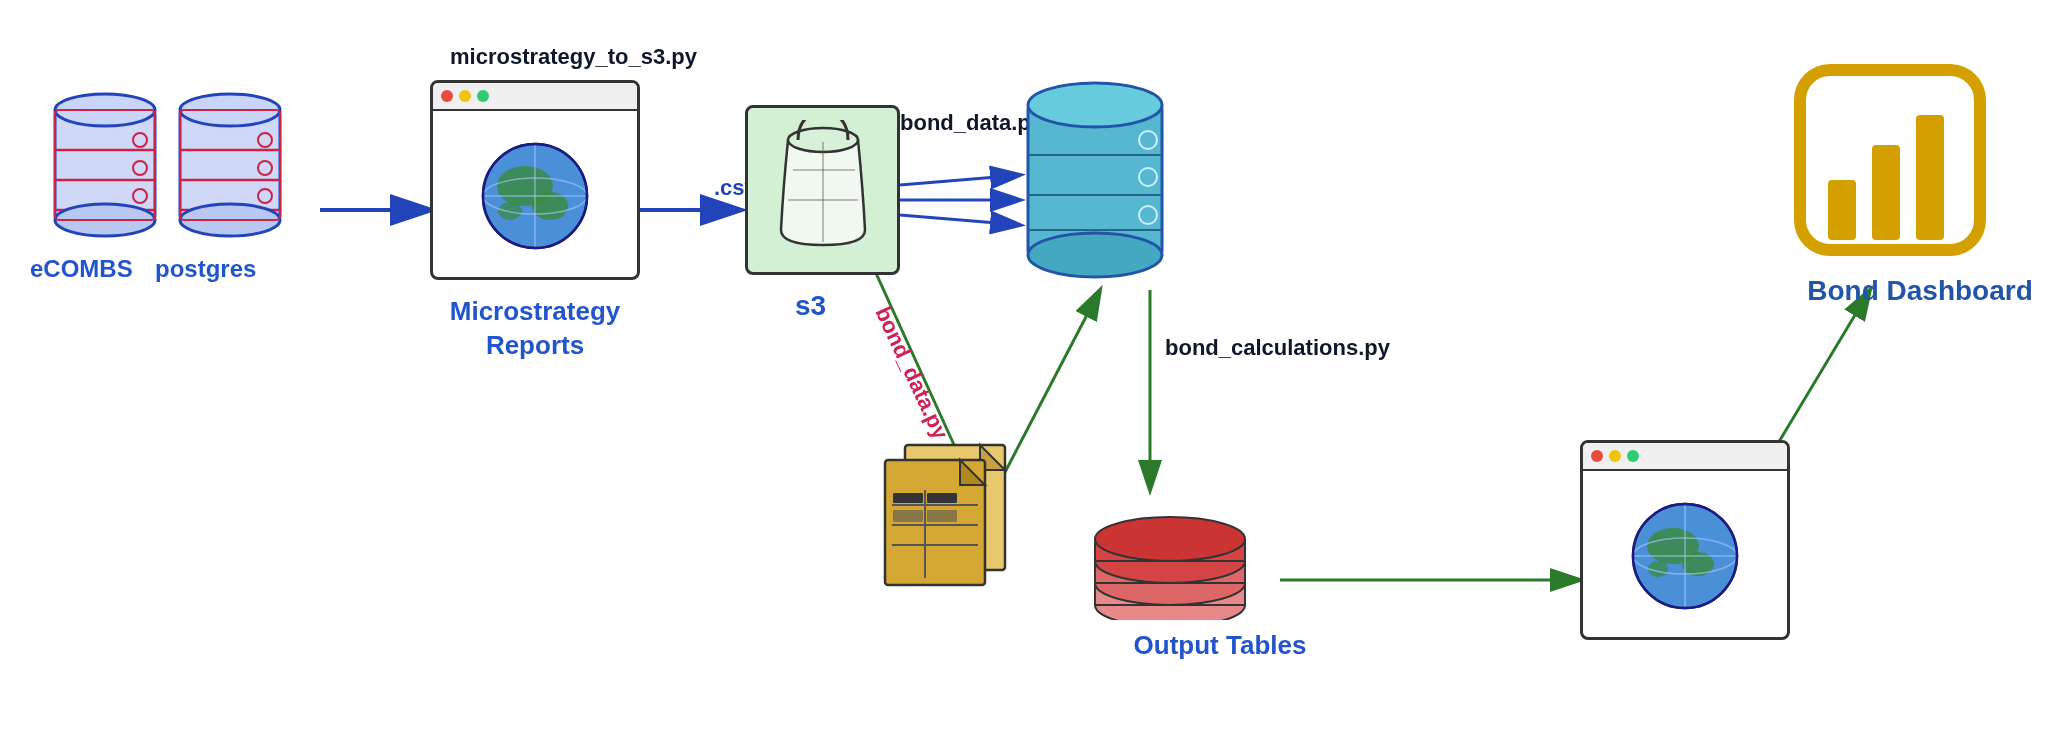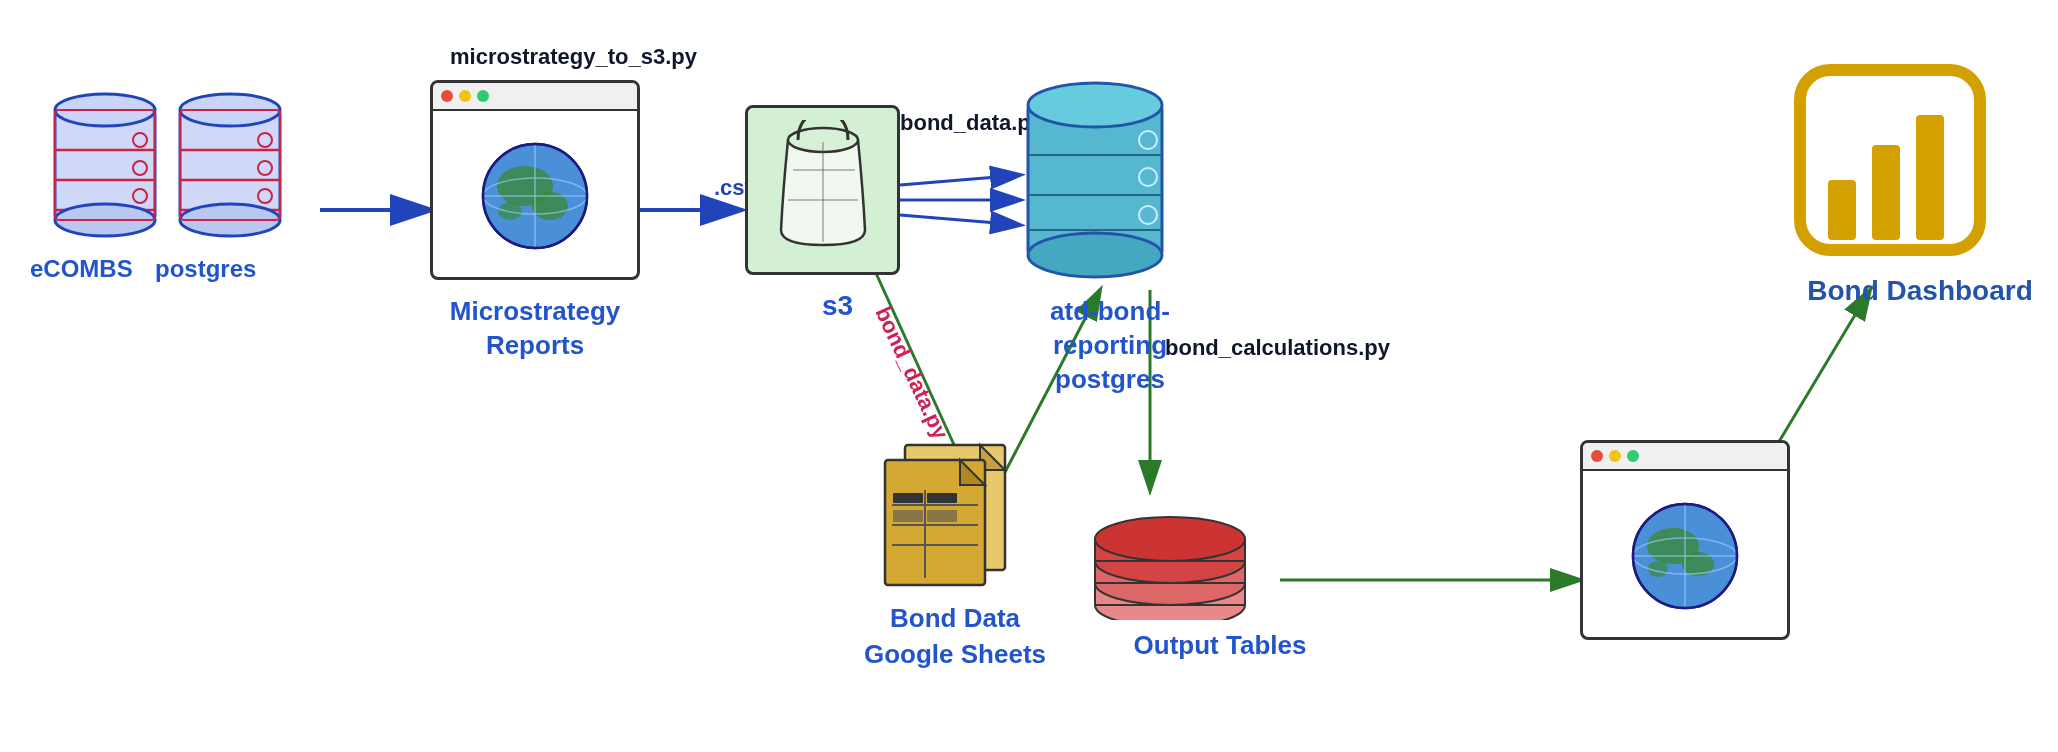--- a/index.html
+++ b/index.html
@@ -227,39 +227,38 @@
 
       <path d="M35,20 Q35,-5 60,-10 Q85,-5 85,20" fill="none" stroke="#333" stroke-width="3"></path>
 
       <circle cx="60" cy="-8" r="5" fill="#333"></circle>
 
       <line x1="30" y1="50" x2="92" y2="50" stroke="#555" stroke-width="1.5" opacity="0.5"></line>
       <line x1="25" y1="80" x2="95" y2="80" stroke="#555" stroke-width="1.5" opacity="0.5"></line>
       <line x1="60" y1="22" x2="60" y2="122" stroke="#555" stroke-width="1.5" opacity="0.5"></line>
     </svg>
   </div>
-  <div class="label label-blue" style="left:795px; top:290px; font-size:28px;margin-left:27px;">s3</div>
+  <div class="label label-blue" style="left:795px; top:290px; font-size:28px;">s3</div>
 
   <div class="script-label" style="left:900px; top:110px; font-size:22px;">bond_data.py</div>
 
   <div class="cylinder" style="left:1020px; top:65px;">
     <svg width="150" height="220" viewBox="0 0 150 220">
       <rect x="8" y="40" width="134" height="150" fill="#55b8d0" stroke="#2255aa" stroke-width="3" rx="4"></rect>
       <line x1="8" y1="90" x2="142" y2="90" stroke="#226688" stroke-width="2"></line>
       <line x1="8" y1="130" x2="142" y2="130" stroke="#226688" stroke-width="2"></line>
       <line x1="8" y1="165" x2="142" y2="165" stroke="#226688" stroke-width="2"></line>
       <ellipse cx="75" cy="40" rx="67" ry="22" fill="#66ccdd" stroke="#2255aa" stroke-width="3"></ellipse>
       <ellipse cx="75" cy="190" rx="67" ry="22" fill="#44a8c0" stroke="#2255aa" stroke-width="3"></ellipse>
 
       <circle cx="128" cy="75" r="9" fill="none" stroke="#cceeff" stroke-width="2"></circle>
       <circle cx="128" cy="112" r="9" fill="none" stroke="#cceeff" stroke-width="2"></circle>
       <circle cx="128" cy="150" r="9" fill="none" stroke="#cceeff" stroke-width="2"></circle>
     </svg>
   </div>
-  <div class="label label-blue" style="left:1010px; top:295px; font-size:26px; width:200px; line-height:1.3;">atd-bond-reporting<br>postgres</div>
 
   <div style="position:absolute; left:840px; top:360px; transform: rotate(65deg); font-size:22px; font-weight:bold; color:#cc2255; white-space:nowrap;">bond_data.py</div>
 
   <div class="doc-icon" style="left:870px; top:430px;">
     <svg width="170" height="160" viewBox="0 0 170 160">
 
       <rect x="35" y="15" width="100" height="125" fill="#e8c86a" stroke="#333" stroke-width="2.5" rx="3"></rect>
       <polygon points="110,15 135,40 110,40" fill="#c8a040" stroke="#333" stroke-width="2"></polygon>
 
       <rect x="15" y="30" width="100" height="125" fill="#d4a832" stroke="#333" stroke-width="2.5" rx="3"></rect>
@@ -269,21 +268,20 @@
       <line x1="22" y1="95" x2="108" y2="95" stroke="#555" stroke-width="2"></line>
       <line x1="22" y1="115" x2="108" y2="115" stroke="#555" stroke-width="2"></line>
       <line x1="55" y1="60" x2="55" y2="148" stroke="#555" stroke-width="2"></line>
 
       <rect x="23" y="63" width="30" height="10" fill="#333" rx="1"></rect>
       <rect x="57" y="63" width="30" height="10" fill="#333" rx="1"></rect>
       <rect x="23" y="80" width="30" height="12" fill="#555" rx="1" opacity="0.6"></rect>
       <rect x="57" y="80" width="30" height="12" fill="#555" rx="1" opacity="0.6"></rect>
     </svg>
   </div>
-  <div class="label label-blue" style="left:840px; top:600px; font-size:26px; width:230px; line-height:1.4; text-align:center;">Bond Data<br>Google Sheets</div>
 
   <div class="script-label" style="left:1165px; top:335px; font-size:22px;">bond_calculations.py</div>
 
   <div class="output-tables" style="left:1080px; top:490px;">
     <svg width="180" height="130" viewBox="0 0 180 130">
 
       <ellipse cx="90" cy="115" rx="75" ry="22" fill="#e88888" stroke="#333" stroke-width="2"></ellipse>
       <rect x="15" y="93" width="150" height="22" fill="#e88888" stroke="#333" stroke-width="2"></rect>
 
       <ellipse cx="90" cy="93" rx="75" ry="22" fill="#dd6666" stroke="#333" stroke-width="2"></ellipse>

